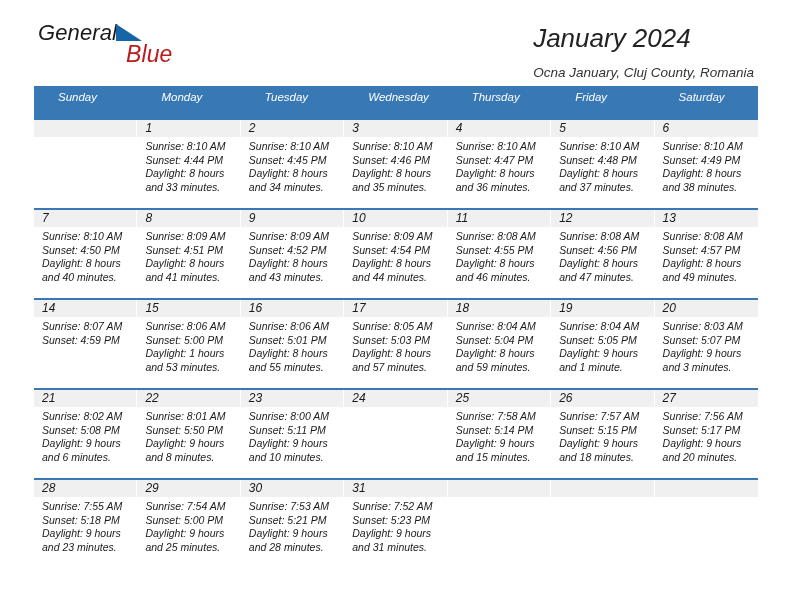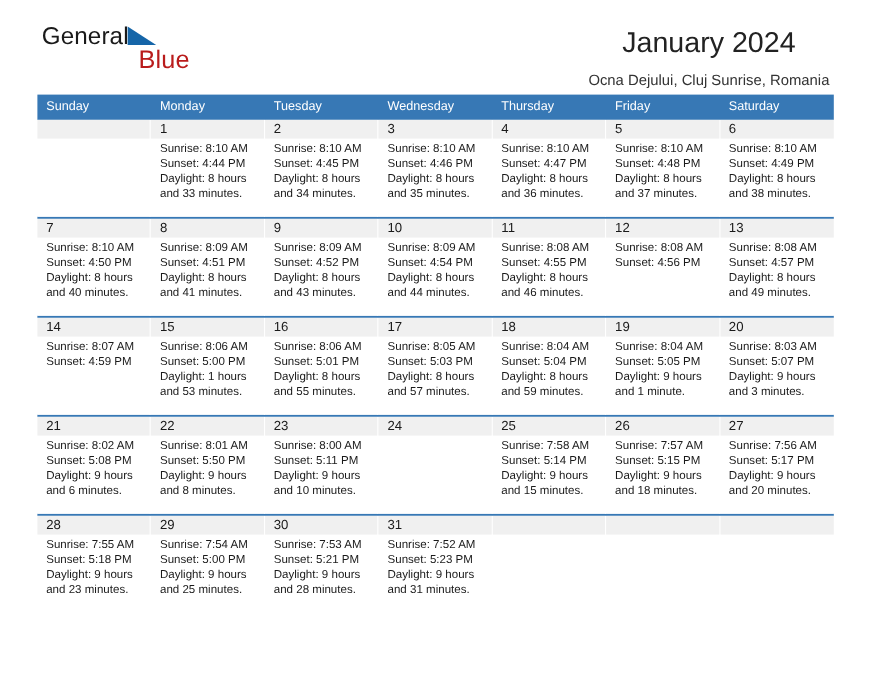--- a/index.html
+++ b/index.html
@@ -13,20 +13,21 @@
     font-family: "Liberation Sans", sans-serif;
     color: #000000;
     overflow: hidden;
   }
   .page {
     position: relative;
     width: 792px;
     height: 612px;
     box-sizing: border-box;
     padding: 0 34px;
+    font-style: italic;
   }
 
   
   .header {
     position: relative;
     height: 70px;
     padding-top: 22px;
     box-sizing: border-box;
   }
   .brand {
@@ -60,21 +61,21 @@
     color: #b91c1c;
     margin-left: 88px;
     margin-top: -4px;
     letter-spacing: 0.1px;
   }
 
   .title-block {
     position: absolute;
     right: 4px;
     top: 24px;
-    text-align: center;
+    text-align: left;
   }
   .cal-title {
     font-size: 26px;
     color: #222222;
     line-height: 1.1;
     white-space: nowrap;
   }
   .cal-subtitle {
     font-size: 13.5px;
     color: #333333;
@@ -88,23 +89,23 @@
     width: 724px;
   }
   .weekdays {
     display: grid;
     grid-template-columns: repeat(7, 1fr);
     background: #3778b5;
   }
   .weekday {
     color: #ffffff;
     font-size: 11.5px;
-    padding: 6px 0 6px 8px;
+    padding: 6px 0 6px 24px;
     box-sizing: border-box;
-    height: 23px;
+    height: 34px;
     line-height: 11px;
     white-space: nowrap;
   }
 
   .week {
     display: grid;
     grid-template-columns: repeat(7, 1fr);
     border-top: 2px solid #3778b5;
     height: 88px;
   }
@@ -149,21 +150,21 @@
 
     <div class="brand">
       <div class="brand-row1">
         <span>General</span><span class="brand-tri"></span>
       </div>
       <div class="brand-row2">Blue</div>
     </div>
 
     <div class="title-block">
       <div class="cal-title">January 2024</div>
-      <div class="cal-subtitle">Ocna Dejului, Cluj Sunrise, Romania</div>
+      <div class="cal-subtitle">Ocna January, Cluj County, Romania</div>
     </div>
 
   </div>
 
   <div class="calendar">
     <div class="weekdays" id="weekday-row">
         <div class="weekday">Sunday</div>
         <div class="weekday">Monday</div>
         <div class="weekday">Tuesday</div>
         <div class="weekday">Wednesday</div>
@@ -269,20 +270,21 @@
               <div>Sunrise: 8:08 AM</div>
               <div>Sunset: 4:55 PM</div>
               <div class="daylight">Daylight: 8 hours and 46 minutes.</div>
             </div>
           </div>
           <div class="day">
             <div class="day-num">12</div>
             <div class="day-info">
               <div>Sunrise: 8:08 AM</div>
               <div>Sunset: 4:56 PM</div>
+              <div class="daylight">Daylight: 8 hours and 47 minutes.</div>
             </div>
           </div>
           <div class="day">
             <div class="day-num">13</div>
             <div class="day-info">
               <div>Sunrise: 8:08 AM</div>
               <div>Sunset: 4:57 PM</div>
               <div class="daylight">Daylight: 8 hours and 49 minutes.</div>
             </div>
           </div>

